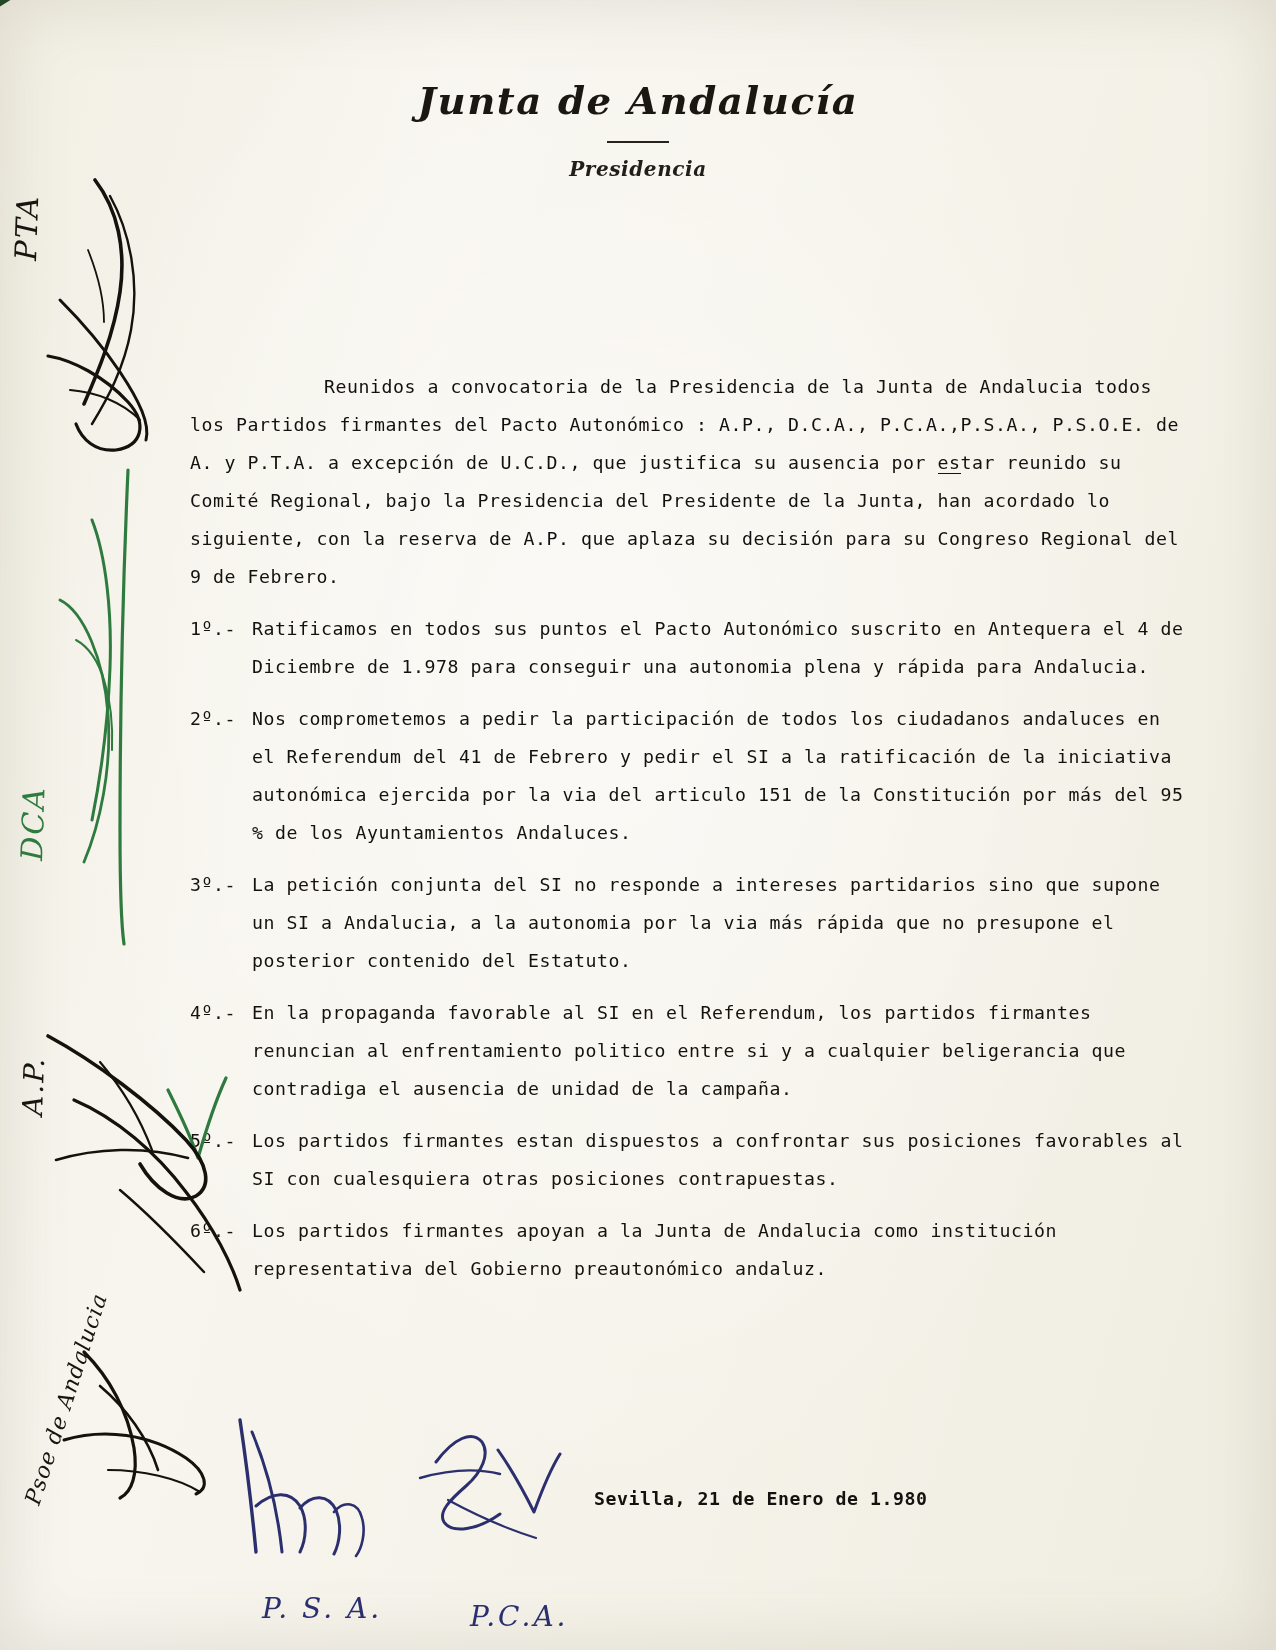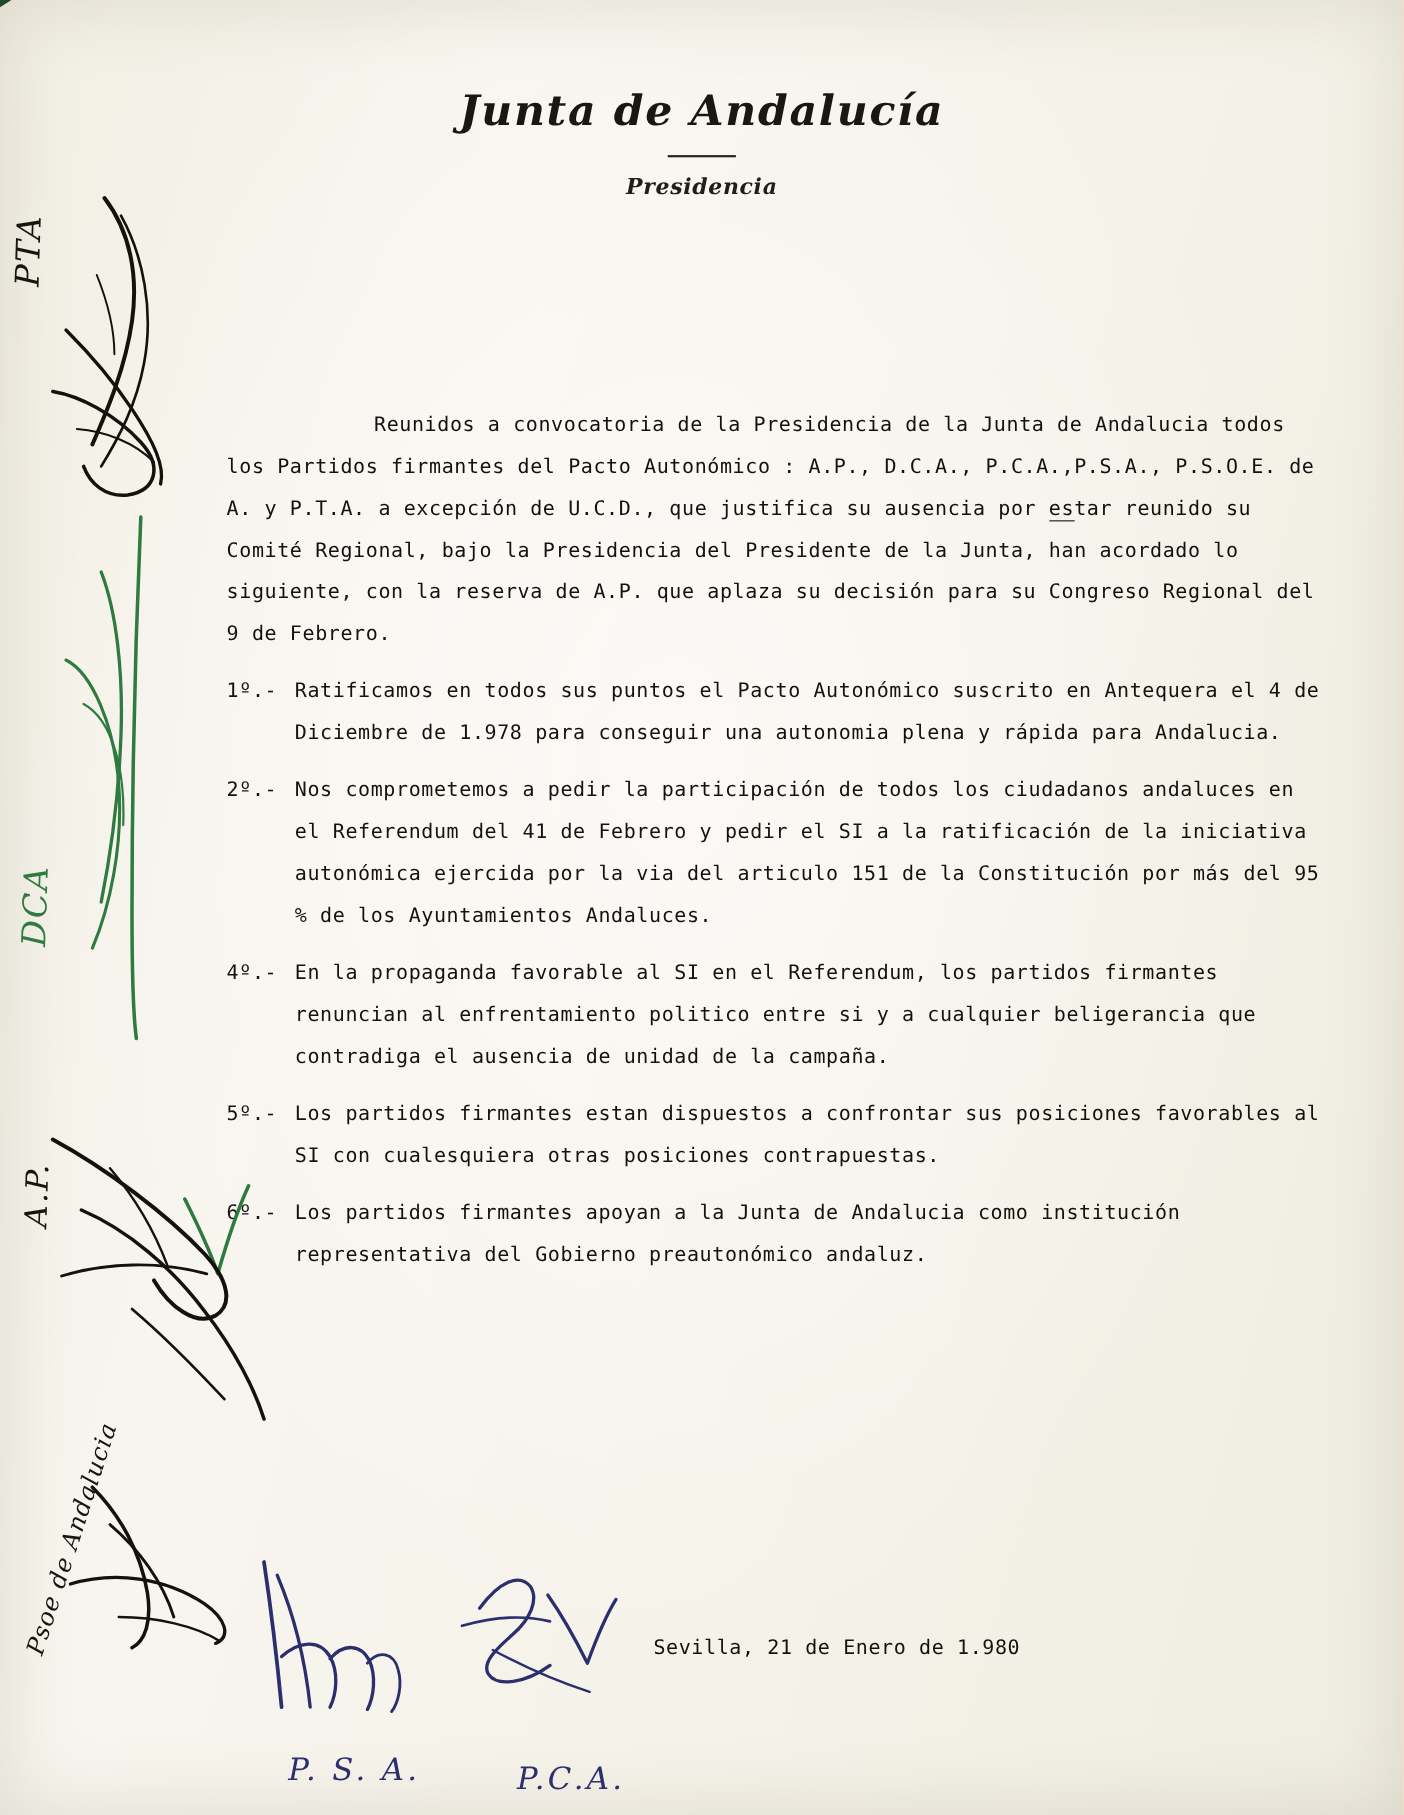--- a/index.html
+++ b/index.html
@@ -70,21 +70,21 @@
     font-style: italic;
     font-weight: 700;
     font-size: 20px;
     letter-spacing: 0.6px;
     color: #211d1a;
   }
 
   
   .body-block {
     position: absolute;
-    left: 206px;
+    left: 190px;
     top: 368px;
     width: 1000px;
   }
   .para {
     font-size: 18.2px;
     line-height: 38px;
     letter-spacing: 0.55px;
     white-space: pre-wrap;
     color: #131110;
   }
@@ -113,20 +113,21 @@
     border-bottom: 1.5px solid #15120f;
   }
 
   
   .placedate {
     position: absolute;
     left: 594px;
     top: 1488px;
     font-size: 18.2px;
     letter-spacing: 0.55px;
+    font-weight: bold;
   }
 
   
   .hand {
     position: absolute;
     font-family: "DejaVu Serif", serif;
     font-style: italic;
     pointer-events: none;
   }
   .hand-pta {
@@ -216,20 +217,24 @@
     <div class="numbered">
       <div class="num">1º.-</div>
       <div class="numtext">Ratificamos en todos sus puntos el Pacto Autonómico suscrito en Antequera el 4 de Diciembre de 1.978 para conseguir una autonomia plena y rápida para Andalucia.</div>
     </div>
 
     <div class="numbered">
       <div class="num">2º.-</div>
       <div class="numtext">Nos comprometemos a pedir la participación de todos los ciudadanos andaluces en el Referendum del 41 de Febrero y pedir el SI a la ratificación de la iniciativa autonómica ejercida por la via del articulo 151 de la Constitución por más del 95 % de los Ayuntamientos Andaluces.</div>
     </div>
 
+    <div class="numbered">
+      <div class="num">3º.-</div>
+      <div class="numtext">La petición conjunta del SI no responde a intereses partidarios sino que supone un SI a Andalucia, a la autonomia por la via más rápida que no presupone el posterior contenido del Estatuto.</div>
+    </div>
 
     <div class="numbered">
       <div class="num">4º.-</div>
       <div class="numtext">En la propaganda favorable al SI en el Referendum, los partidos firmantes renuncian al enfrentamiento politico entre si y a cualquier beligerancia que contradiga el ausencia de unidad de la campaña.</div>
     </div>
 
     <div class="numbered">
       <div class="num">5º.-</div>
       <div class="numtext">Los partidos firmantes estan dispuestos a confrontar sus posiciones favorables al SI con cualesquiera otras posiciones contrapuestas.</div>
     </div>

